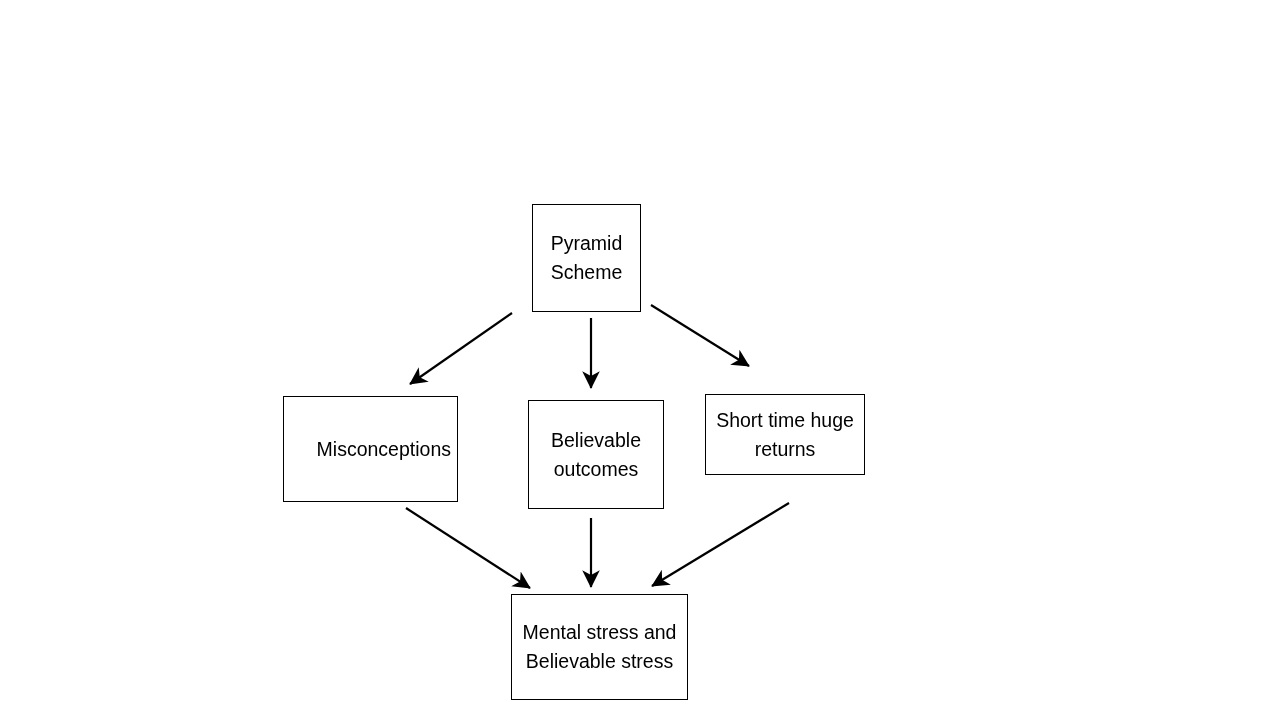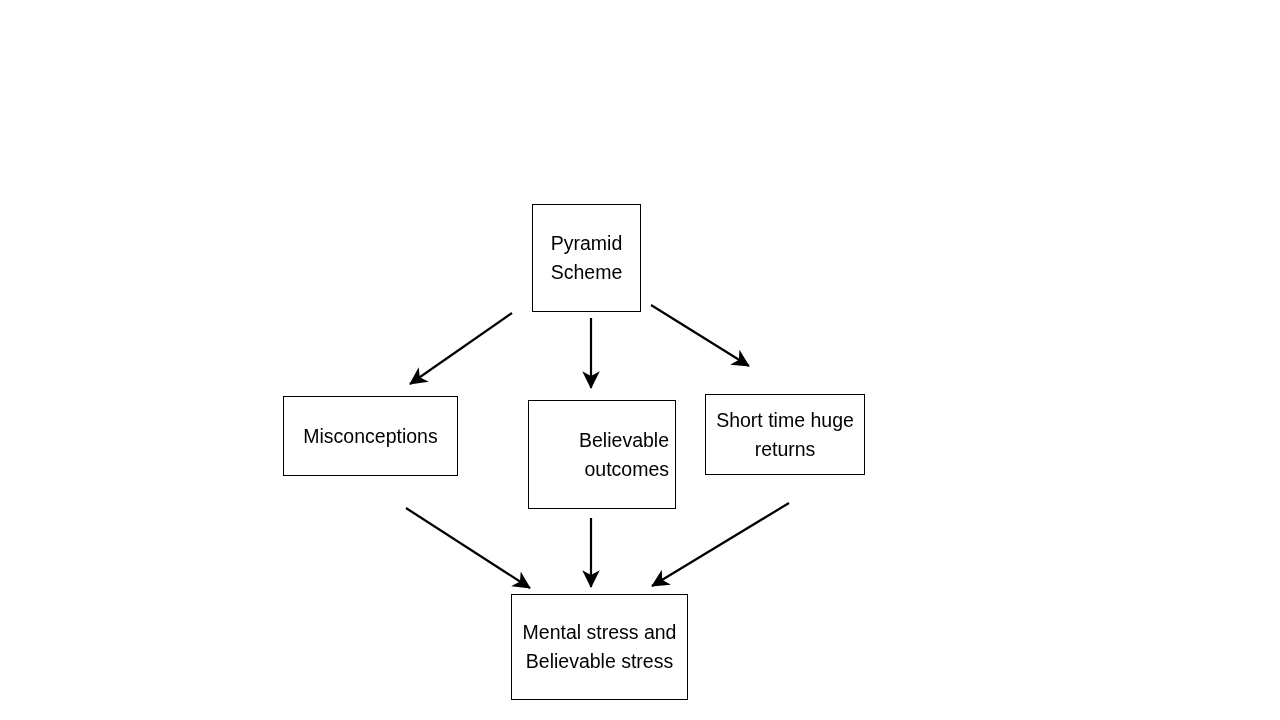--- a/index.html
+++ b/index.html
@@ -30,22 +30,22 @@
     display: flex;
     align-items: center;
     justify-content: center;
     text-align: center;
     color: #000000;
     font-size: 19.5px;
     line-height: 29px;
     padding: 6px 6px;
   }
   #node-pyramid-scheme        { left: 532px; top: 204px; width: 109px; height: 108px; }
-  #node-misconceptions        { left: 283px; top: 396px; width: 175px; height: 80px; }
-  #node-believable-outcomes   { left: 528px; top: 400px; width: 148px; height: 109px; text-align: right; }
+  #node-misconceptions        { left: 283px; top: 396px; width: 175px; height: 106px; justify-content: flex-end; }
+  #node-believable-outcomes   { left: 528px; top: 400px; width: 136px; height: 109px; }
   #node-short-time            { left: 705px; top: 394px; width: 160px; height: 81px; }
   #node-mental-stress         { left: 511px; top: 594px; width: 177px; height: 106px; }
 </style>
 </head>
 <body>
 
 <div id="canvas">
 
   <svg id="arrow-layer" viewBox="0 0 1280 720" xmlns="http://www.w3.org/2000/svg">
     <defs>

